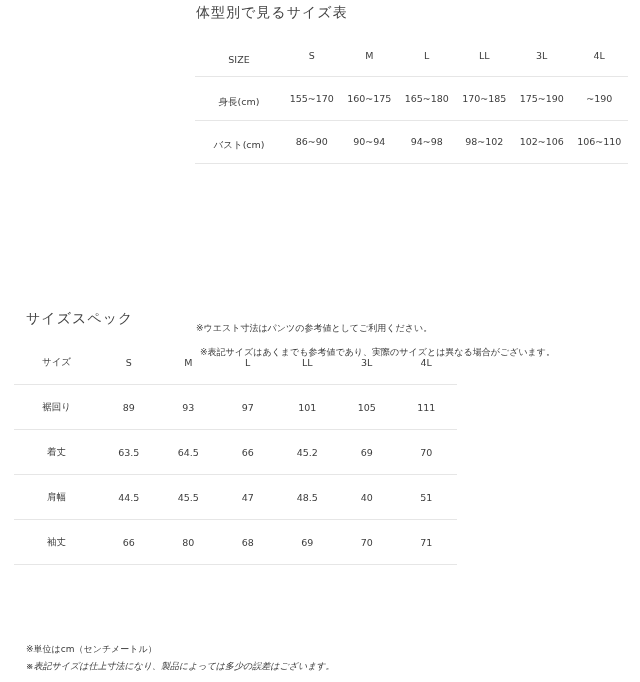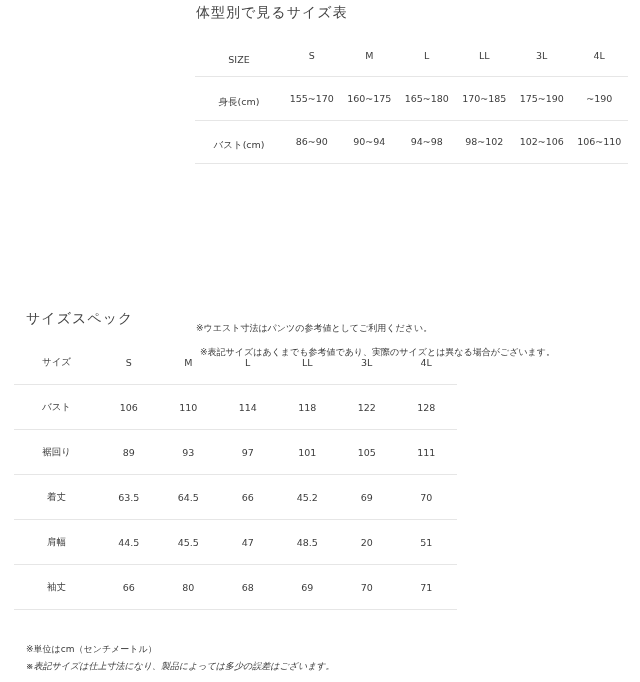--- a/index.html
+++ b/index.html
@@ -80,29 +80,20 @@
   <div class="row header">
     <div class="cell c0">サイズ</div>
     <div class="cell cn">S</div>
     <div class="cell cn">M</div>
     <div class="cell cn">L</div>
     <div class="cell cn">LL</div>
     <div class="cell cn">3L</div>
     <div class="cell cn">4L</div>
   </div>
   <div class="row">
-    <div class="cell c0">バスト</div>
-    <div class="cell cn">106</div>
-    <div class="cell cn">110</div>
-    <div class="cell cn">114</div>
-    <div class="cell cn">118</div>
-    <div class="cell cn">122</div>
-    <div class="cell cn">128</div>
-  </div>
-  <div class="row">
     <div class="cell c0">裾回り</div>
     <div class="cell cn">89</div>
     <div class="cell cn">93</div>
     <div class="cell cn">97</div>
     <div class="cell cn">101</div>
     <div class="cell cn">105</div>
     <div class="cell cn">111</div>
   </div>
   <div class="row">
     <div class="cell c0">着丈</div>
@@ -112,21 +103,21 @@
     <div class="cell cn">45.2</div>
     <div class="cell cn">69</div>
     <div class="cell cn">70</div>
   </div>
   <div class="row">
     <div class="cell c0">肩幅</div>
     <div class="cell cn">44.5</div>
     <div class="cell cn">45.5</div>
     <div class="cell cn">47</div>
     <div class="cell cn">48.5</div>
-    <div class="cell cn">20</div>
+    <div class="cell cn">40</div>
     <div class="cell cn">51</div>
   </div>
   <div class="row">
     <div class="cell c0">袖丈</div>
     <div class="cell cn">66</div>
     <div class="cell cn">80</div>
     <div class="cell cn">68</div>
     <div class="cell cn">69</div>
     <div class="cell cn">70</div>
     <div class="cell cn">71</div>

